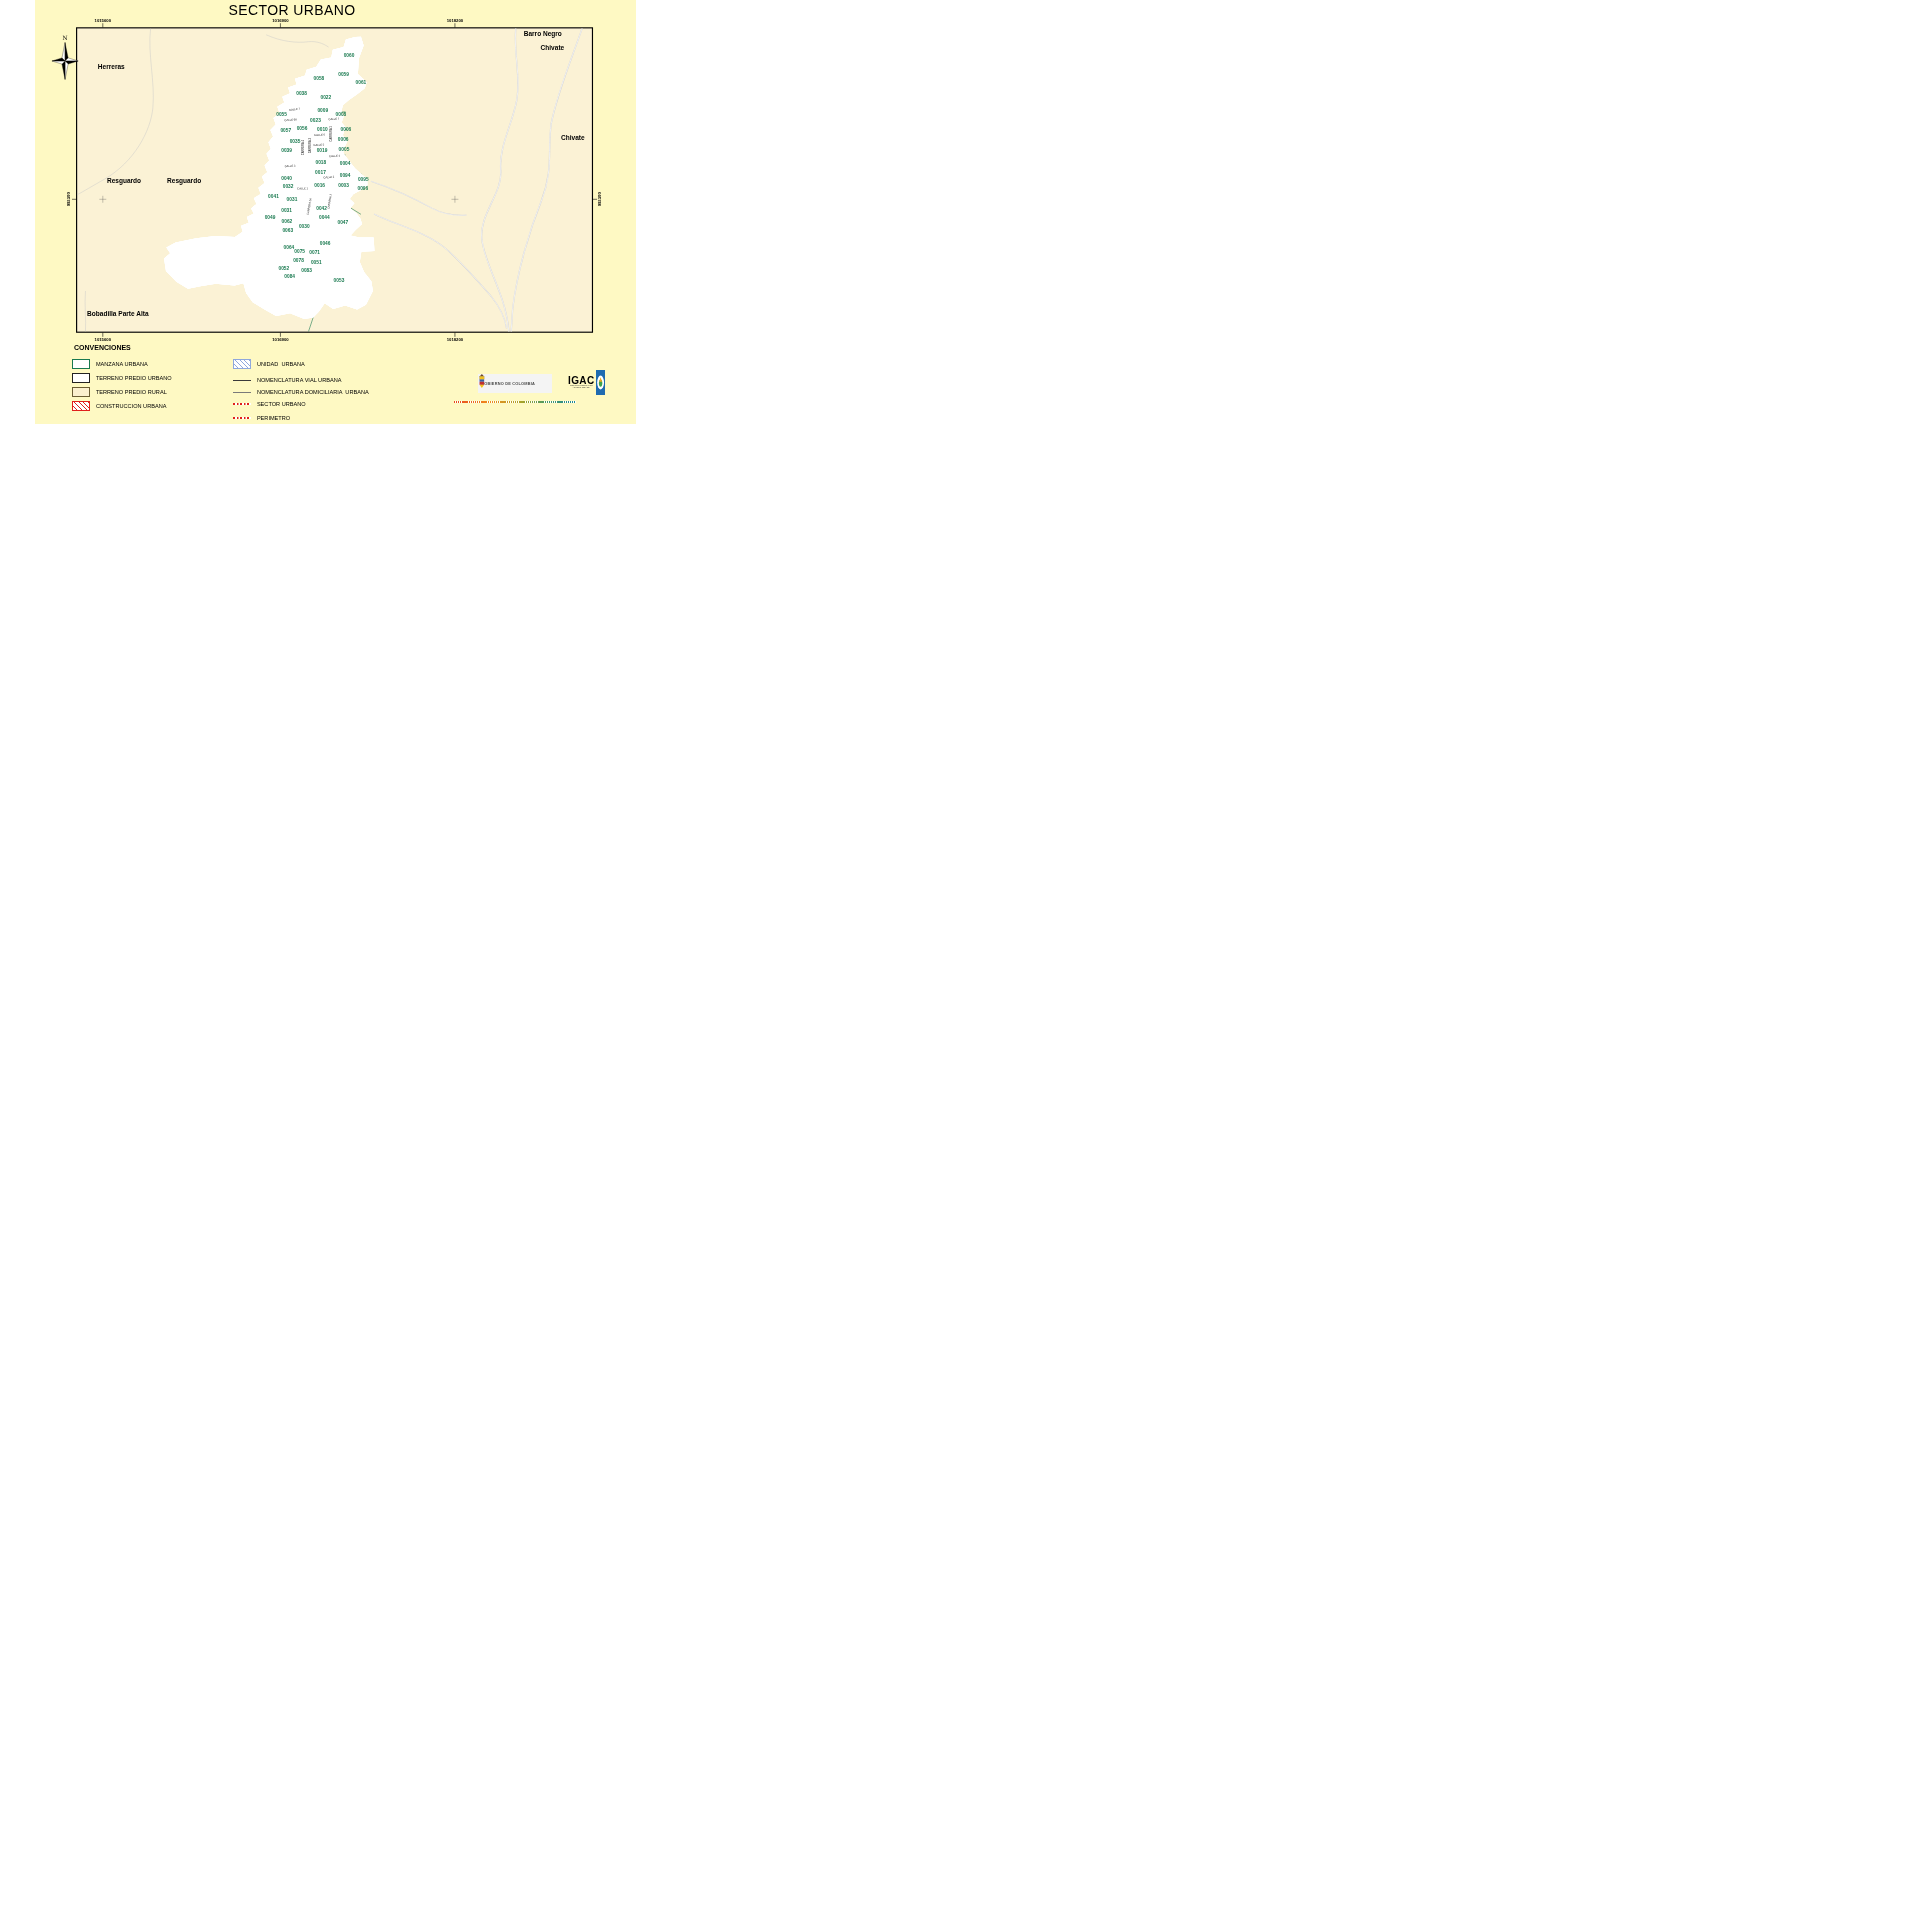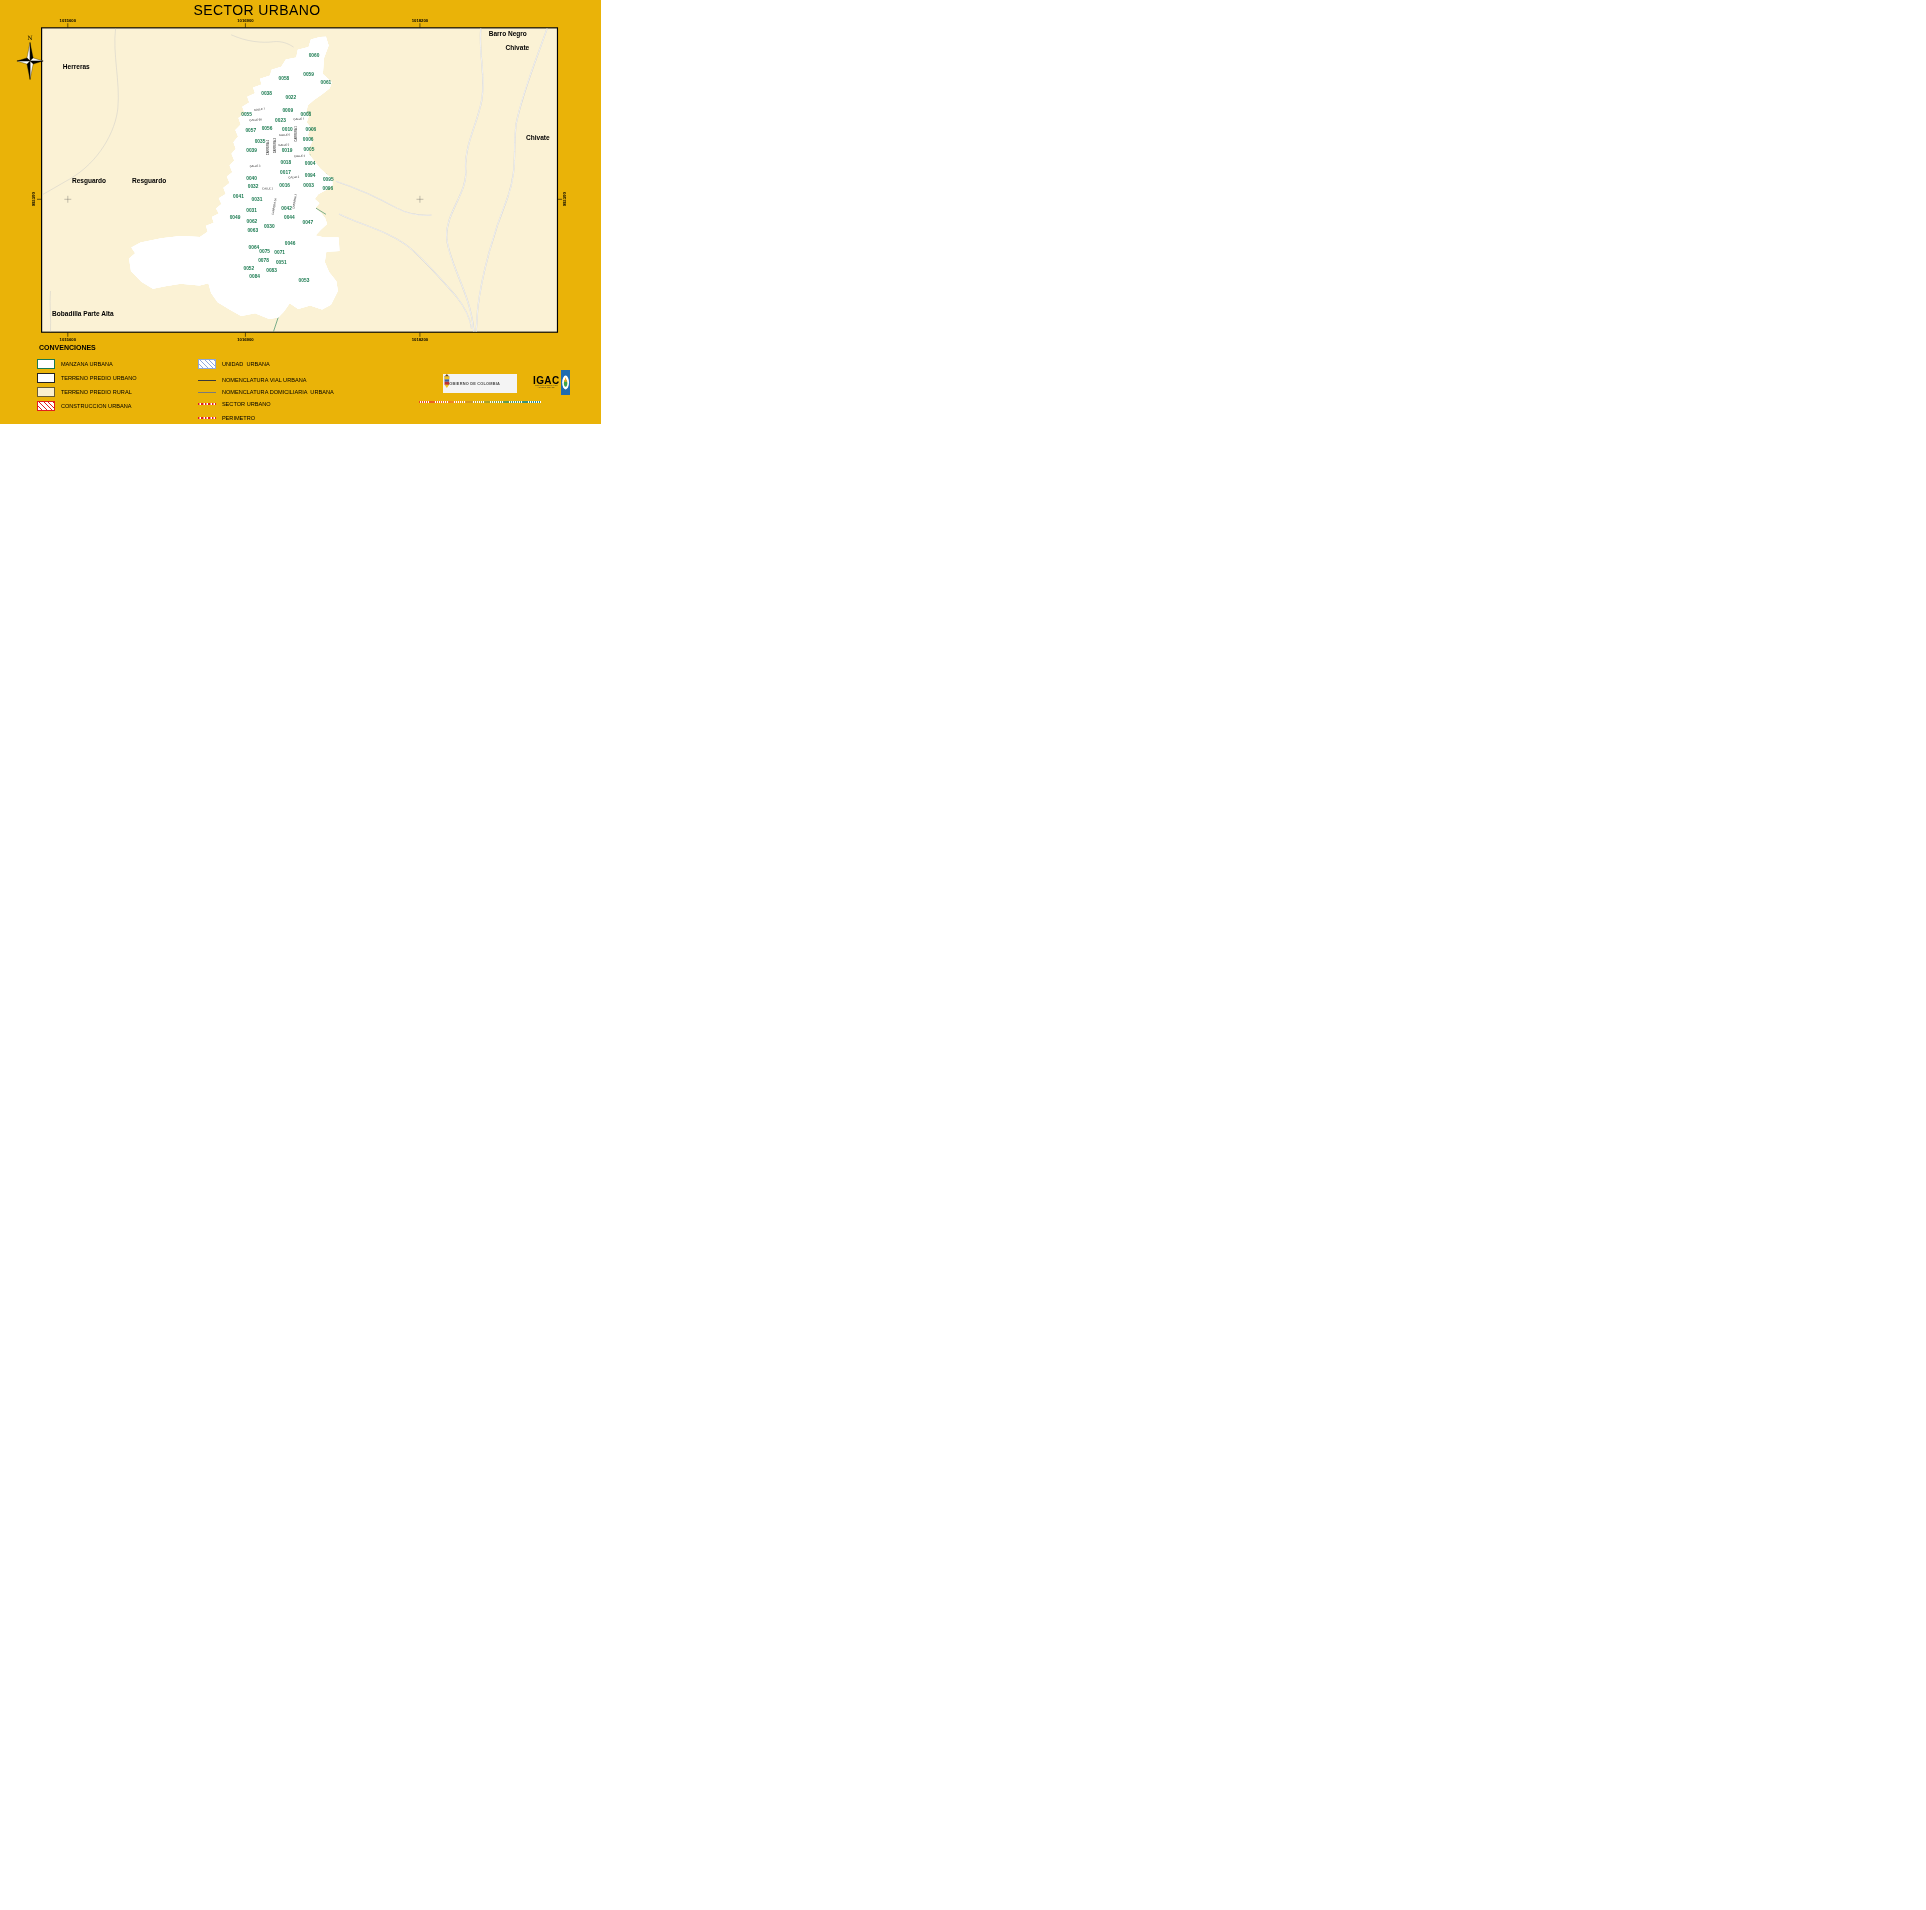--- a/index.html
+++ b/index.html
@@ -1,17 +1,17 @@
 <!DOCTYPE html>
 <html style="font-size:6.2px"><head>
 <meta charset="utf-8">
 <style>
   html,body{margin:0;padding:0;background:#fff;}
-  .page{position:relative;width:601px;height:424px;background:#eab308;overflow:hidden;
-        font-family:"Liberation Sans",sans-serif;}
+  .page{position:relative;width:601px;height:424px;background:#fef9c3;overflow:hidden;
+        font-family:"Liberation Sans",sans-serif;margin-left:35px;}
   .title{position:absolute;left:257px;top:2.3px;transform:translateX(-50%);
          font-size:14px;letter-spacing:0.4px;color:#000;white-space:nowrap;}
   svg{position:absolute;left:0;top:0;}
   
   .tick-label{font:bold 11px "Liberation Sans",sans-serif;fill:#000;text-anchor:middle;}
   .place-label{font:bold 17px "Liberation Sans",sans-serif;fill:#000;text-anchor:middle;}
   .block-label{font:bold 12.5px "Liberation Sans",sans-serif;fill:#1A7A50;text-anchor:middle;}
   .street-label{font:7px "Liberation Sans",sans-serif;fill:#111;text-anchor:middle;}
   .north-n{font:15px "DejaVu Serif",serif;fill:#000;text-anchor:middle;}
   

